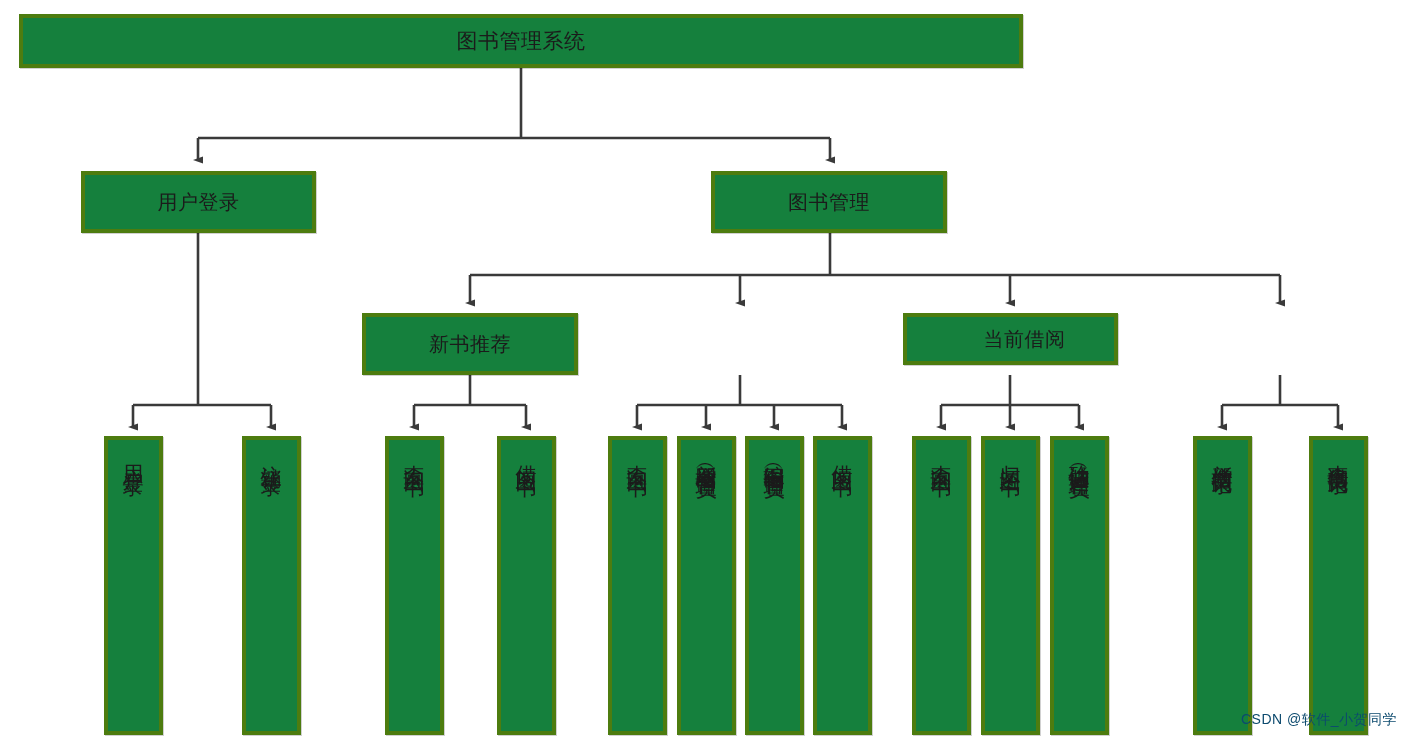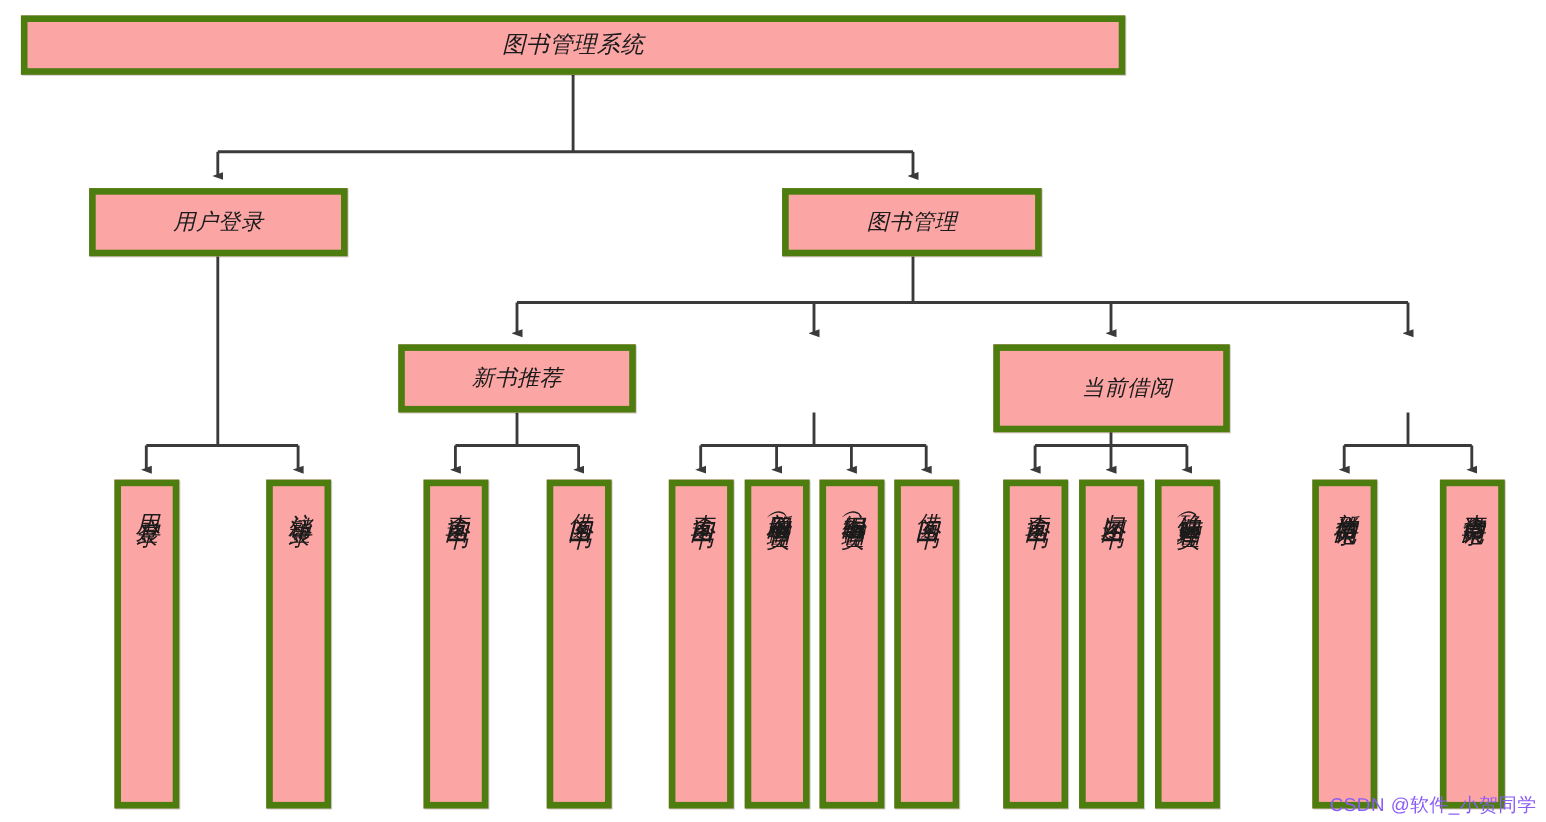--- a/index.html
+++ b/index.html
@@ -21,27 +21,26 @@
     position: absolute;
     left: 0;
     top: 0;
     width: 1405px;
     height: 747px;
     pointer-events: none;
   }
   .node {
     position: absolute;
     box-sizing: border-box;
-    background: #fca5a5;
-    border: 6px solid #4d7c0f;
+    background: #15803d;
+    border: 4px solid #4d7c0f;
     display: flex;
     align-items: center;
     justify-content: center;
     box-shadow: 1px 1px 0 rgba(0,0,0,0.18);
-    font-style: italic;
   }
   .node .label {
     color: #1b1b1b;
     letter-spacing: 0.5px;
     line-height: 1.25;
     white-space: nowrap;
   }
   .node.root .label   { font-size: 21px; }
   .node.level2 .label { font-size: 20px; }
   .node.level3 .label { font-size: 20px; }
@@ -57,23 +56,23 @@
     letter-spacing: 4px;
     line-height: 1.0;
     white-space: nowrap;
   }
   .node.leaf.tall .label {
     letter-spacing: 2px;
   }
   .watermark {
     position: absolute;
     right: 8px;
-    bottom: 4px;
-    font-size: 17px;
-    color: #8b5cf6;
+    bottom: 18px;
+    font-size: 14px;
+    color: #0c4a6e;
     white-space: nowrap;
     letter-spacing: 0.5px;
   }
 </style>
 </head>
 <body>
 
 <div id="canvas">
 
   <svg class="connectors" viewBox="0 0 1405 747" xmlns="http://www.w3.org/2000/svg">
@@ -133,21 +132,21 @@
   <div class="node level2" style="left:81px; top:171px; width:235px; height:62px;">
     <span class="label">用户登录</span>
   </div>
   <div class="node level3" style="left:362px; top:313px; width:216px; height:62px;">
     <span class="label">新书推荐</span>
   </div>
 
   <div class="node level2" style="left:711px; top:171px; width:236px; height:62px;">
     <span class="label">图书管理</span>
   </div>
-  <div class="node level3" style="left:903px; top:313px; width:215px; height:80px;padding-left:28px;">
+  <div class="node level3" style="left:903px; top:313px; width:215px; height:52px;padding-left:28px;">
     <span class="label">当前借阅</span>
   </div>
 
   <div class="node leaf" style="left:104px; top:436px; width:59px; height:299px;">
     <span class="label">用户登录</span>
   </div>
   <div class="node leaf" style="left:242px; top:436px; width:59px; height:299px;">
     <span class="label">注销登录</span>
   </div>
 

